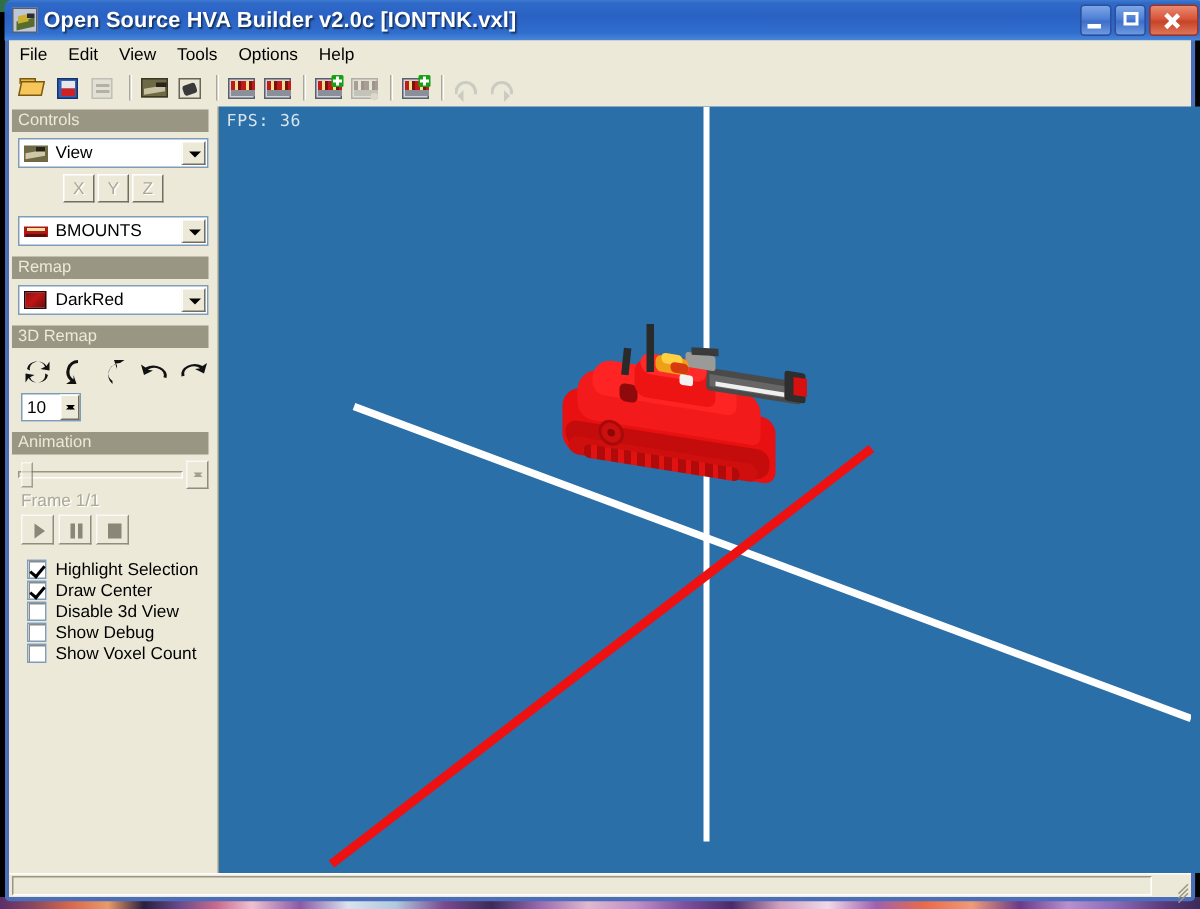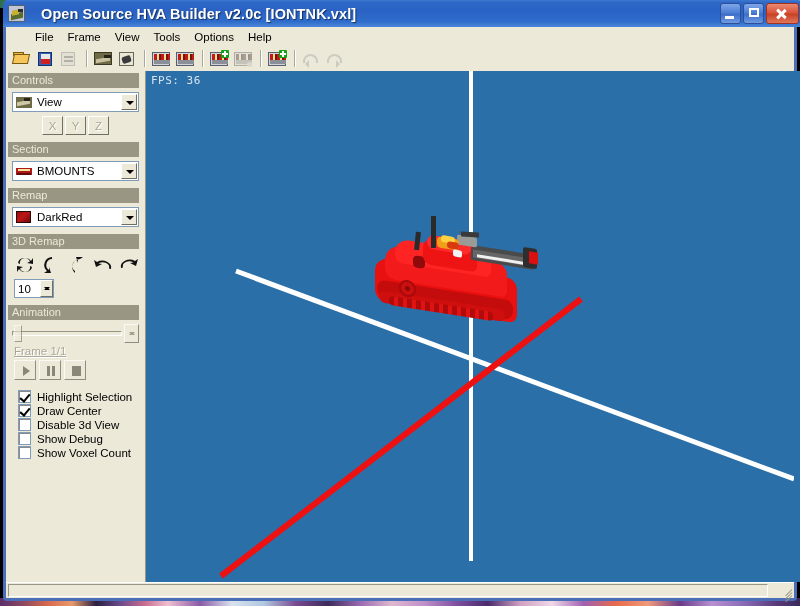--- a/index.html
+++ b/index.html
@@ -33,37 +33,37 @@
 
   
   #titlebar{position:absolute;left:-3px;top:-5px;width:800px;height:27px;
     background:linear-gradient(180deg,#3f7ad0 0%,#2f69c8 8%,#2a62c4 40%,#2f6dcc 80%,#4a86d8 100%);
     border-radius:5px 5px 0 0;display:flex;align-items:center;}
   #app-icon{width:17px;height:17px;margin-left:5px;position:relative;flex:none;
     background:#bfc6d8;border:1px solid #56606f;box-sizing:border-box;overflow:hidden;}
   #app-icon .b1{position:absolute;left:2px;top:7px;width:12px;height:6px;background:#5a6b2e;transform:skewY(-12deg);}
   #app-icon .b2{position:absolute;left:3px;top:4px;width:7px;height:5px;background:#c8b030;transform:skewY(-14deg);}
   #app-icon .b3{position:absolute;left:9px;top:3px;width:5px;height:3px;background:#2c2c2c;}
-  #title-text{color:#fff;font-size:14.5px;font-weight:bold;margin-left:16px;
+  #title-text{color:#fff;font-size:14.5px;font-weight:bold;margin-left:4px;
     text-shadow:1px 1px 1px rgba(0,0,0,.55);white-space:nowrap;letter-spacing:.1px;}
   #win-buttons{position:absolute;right:4px;top:3px;display:flex;gap:2px;}
   .wbtn{width:21px;height:21px;border-radius:3px;border:1px solid #2b4f9a;
     box-sizing:border-box;position:relative;cursor:default;}
   .wbtn.min,.wbtn.max{background:linear-gradient(180deg,#7fa7e8 0%,#4d7fd4 45%,#3f6fc8 55%,#6f9ae0 100%);}
   .wbtn.close{background:linear-gradient(180deg,#e98a72 0%,#d8553a 45%,#c74428 55%,#e0765a 100%);
     border-color:#a3321c;width:33px;}
   .wbtn.min::after{content:"";position:absolute;left:4px;bottom:4px;width:9px;height:3px;background:#fff;}
   .wbtn.max::after{content:"";position:absolute;left:5px;top:4px;width:10px;height:9px;
     border:2px solid #fff;box-sizing:border-box;}
   .wbtn.close .x1,.wbtn.close .x2{position:absolute;left:13px;top:4px;width:2.5px;height:12px;background:#fff;}
   .wbtn.close .x1{transform:rotate(45deg);} .wbtn.close .x2{transform:rotate(-45deg);}
 
   
   #menubar{position:absolute;left:0;top:22px;width:788px;height:19px;background:#ece9d8;
-    display:flex;align-items:center;padding-left:22px;box-sizing:border-box;}
+    display:flex;align-items:center;padding-left:0;box-sizing:border-box;}
   .menu-item{font-size:11.5px;color:#000;padding:2px 7px;cursor:default;}
 
   
   #toolbar{position:absolute;left:0;top:41px;width:788px;height:25px;background:#ece9d8;
     display:flex;align-items:center;padding-left:4px;box-sizing:border-box;}
   .tb{width:22px;height:21px;margin-right:2px;position:relative;flex:none;}
   .tb-sep{width:1px;height:17px;background:#aca899;border-right:1px solid #fff;margin:0 4px;flex:none;}
   .tb .folder{position:absolute;left:3px;top:6px;width:16px;height:10px;background:#f6c65a;
     border:1px solid #7a5a10;box-sizing:border-box;transform:skewX(-12deg);}
   .tb .folder2{position:absolute;left:3px;top:4px;width:11px;height:4px;background:#e8b840;
@@ -138,21 +138,21 @@
   .slider{flex:1;height:18px;position:relative;}
   .slider .track{position:absolute;left:0;right:0;top:6px;height:5px;background:#ece9d8;
     border:1px solid #9a9684;border-right-color:#fff;border-bottom-color:#fff;box-sizing:border-box;}
   .slider .thumb{position:absolute;left:2px;top:0;width:8px;height:17px;background:#ece9d8;
     border:1px solid #fff;border-right-color:#716f64;border-bottom-color:#716f64;box-sizing:border-box;opacity:.6;}
   .mini-spin{width:15px;height:19px;background:#ece9d8;border:1px solid #fff;
     border-right-color:#716f64;border-bottom-color:#716f64;box-sizing:border-box;position:relative;opacity:.75;}
   .mini-spin::before{content:"";position:absolute;left:4px;top:4px;border:3px solid transparent;border-bottom-color:#8a8678;}
   .mini-spin::after{content:"";position:absolute;left:4px;bottom:4px;border:3px solid transparent;border-top-color:#8a8678;}
 
-  .frame-label{font-size:11.5px;color:#aca899;text-shadow:1px 1px 0 #fff;margin:2px 0 3px 2px;text-decoration:underline;}
+  .frame-label{font-size:11.5px;color:#aca899;text-shadow:1px 1px 0 #fff;margin:2px 0 3px 2px;}
   .play-row{display:flex;gap:3px;padding-left:2px;}
   .pbtn{width:22px;height:20px;background:#ece9d8;border:1px solid #fff;
     border-right-color:#716f64;border-bottom-color:#716f64;box-sizing:border-box;position:relative;opacity:.75;}
   .pbtn .ply{position:absolute;left:8px;top:5px;border:5px solid transparent;border-left-color:#6a6658;border-left-width:7px;}
   .pbtn .pau{position:absolute;left:7px;top:5px;width:3px;height:10px;background:#6a6658;box-shadow:5px 0 0 #6a6658;}
   .pbtn .stp{position:absolute;left:7px;top:5px;width:9px;height:10px;background:#6a6658;}
 
   .chk-row{display:flex;align-items:center;margin:1px 0 1px 6px;}
   .chk{width:13px;height:13px;background:#fff;border:1px solid #7f9db9;box-sizing:border-box;
     position:relative;flex:none;box-shadow:inset 1px 1px 0 #8a8a8a;}
@@ -238,21 +238,21 @@
         <div class="wbtn max"></div>
         <div class="wbtn close">
           <span class="x1"></span>
             <span class="x2"></span>
         </div>
       </div>
     </div>
 
     <div id="menubar">
       <div class="menu-item">File</div>
-      <div class="menu-item">Frame</div>
+      <div class="menu-item">Edit</div>
       <div class="menu-item">View</div>
       <div class="menu-item">Tools</div>
       <div class="menu-item">Options</div>
       <div class="menu-item">Help</div>
     </div>
 
     <div id="toolbar">
       <div class="tb">
         <span class="folder2"></span>
         <span class="folder"></span>
@@ -339,21 +339,20 @@
           <span class="ctext">View</span>
           <span class="arrow"></span>
         </div>
         <div class="xyz-row">
           <div class="xyz">X</div>
           <div class="xyz">Y</div>
           <div class="xyz">Z</div>
         </div>
       </div>
 
-      <div class="grp-title">Section</div>
       <div class="grp-body">
         <div class="combo">
           <span class="cicon">
             <span class="icon-bm">
                 <i></i>
                 <b></b>
               </span>
           </span>
           <span class="ctext">BMOUNTS</span>
           <span class="arrow"></span>

